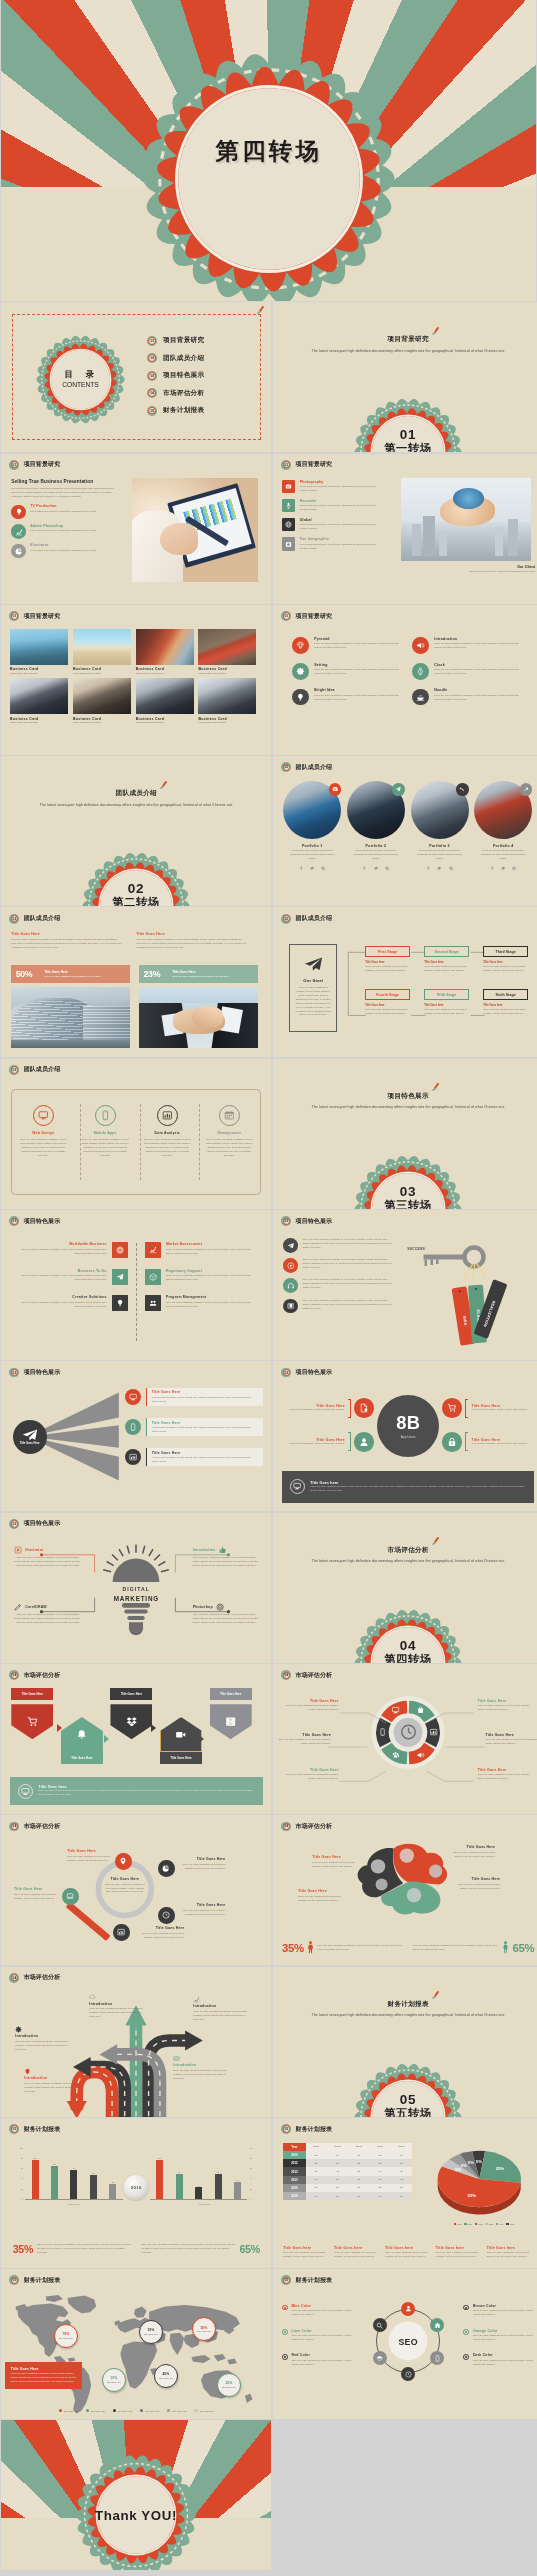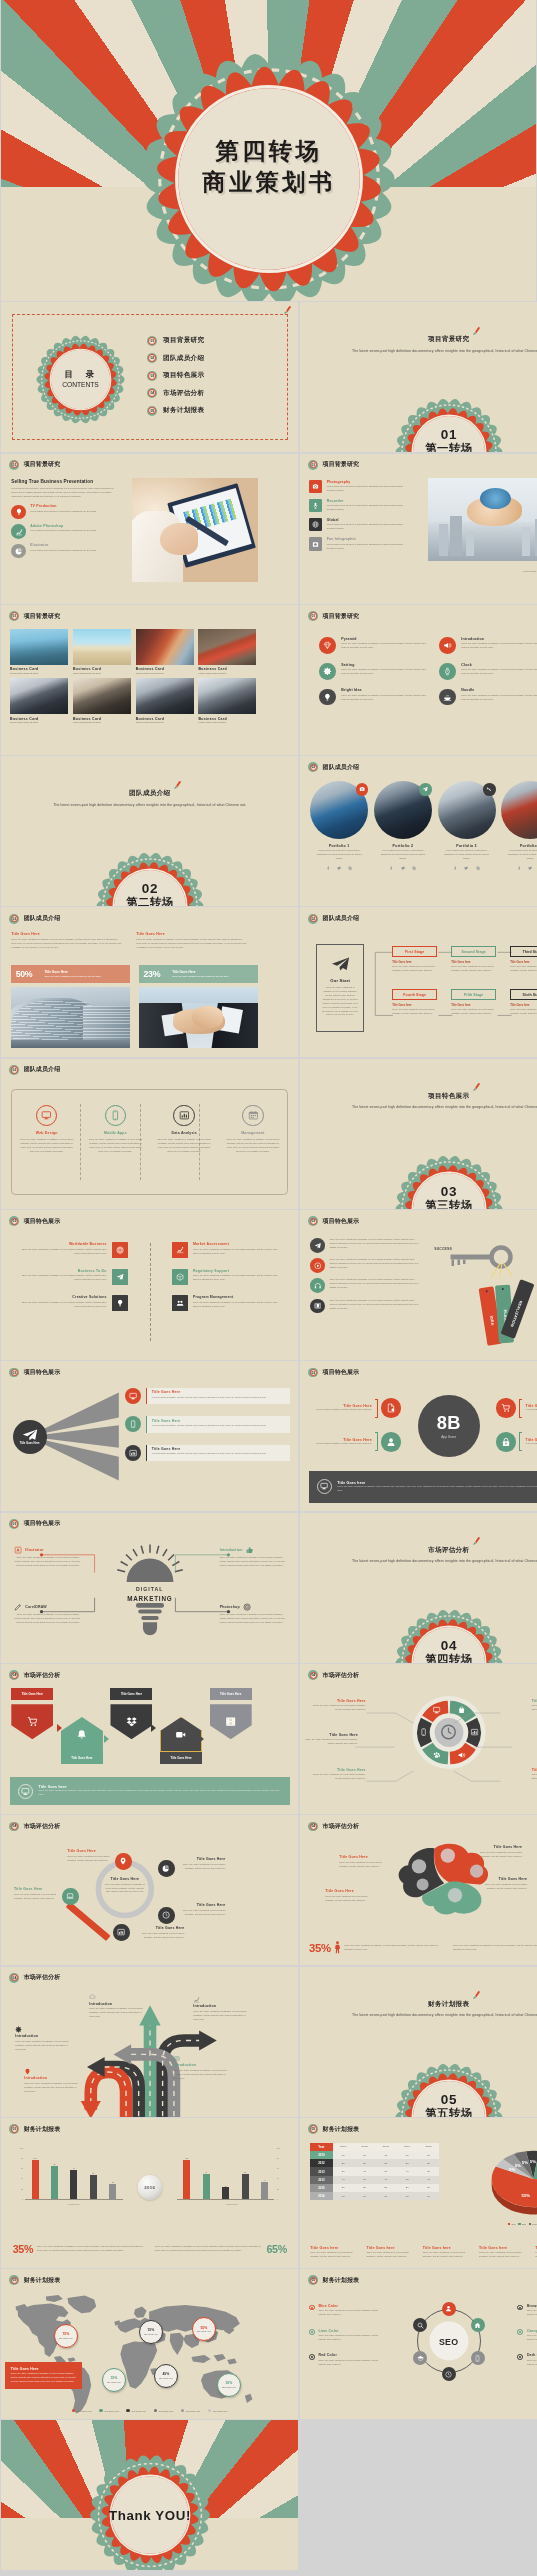--- a/index.html
+++ b/index.html
@@ -1,20 +1,20 @@
 <!DOCTYPE html>
 <html style="font-size:10px"><head>
 <meta charset="utf-8">
 <style>
 html,body{margin:0;padding:0;background:#d3d3d3;}
 body{width:538px;font-family:"Liberation Sans",sans-serif;-webkit-font-smoothing:antialiased;}
 *{box-sizing:border-box;}
 .grid{width:538px;padding:0 1.3px;}
 .row{display:flex;gap:1.9px;margin-bottom:1.3px;}
-.sl{position:relative;width:297px;height:150px;background:#e5dcc5;overflow:hidden;flex:none;}
+.sl{position:relative;width:270px;height:150px;background:#e5dcc5;overflow:hidden;flex:none;}
 .sl.full{width:535px;height:301px;margin-bottom:1.3px;}
 
 .cv-rays{position:absolute;left:-126px;top:-139px;width:790px;height:669px;}
 .cv-base{position:absolute;left:0;right:0;top:187px;bottom:0;background:#e5dcc5;}
 .cv-badge{position:absolute;left:50%;top:179px;transform:translate(-50%,-50%);}
 .cv-txt{position:absolute;left:0;right:0;top:136px;text-align:center;}
 .cv-t1,.cv-t2{font-size:23.4px;font-weight:bold;color:#1e1c1a;letter-spacing:3.2px;line-height:1.33;
   text-shadow:1.9px 1.9px 0 rgba(206,200,184,.9);}
 .cv-sub{font-size:9.5px;color:#37342f;letter-spacing:0.7px;margin-top:3.8px;}
 
@@ -324,21 +324,20 @@
         <svg viewBox="0 0 400 400" width="254" height="254" class="">
           <path d="M398.0,200.0Q398.0,212.0 378.7,221.7Q395.1,235.8 392.2,247.4Q389.4,259.0 368.3,263.8Q380.9,281.4 375.3,292.0Q369.8,302.6 348.1,302.3Q356.1,322.3 348.2,331.3Q340.3,340.3 319.4,334.7Q322.3,356.1 312.5,363.0Q302.6,369.8 283.7,359.4Q281.4,380.9 270.2,385.1Q259.0,389.4 243.1,374.8Q235.8,395.1 223.9,396.6Q212.0,398.0 200.0,380.0Q188.0,398.0 176.1,396.6Q164.2,395.1 156.9,374.8Q141.0,389.4 129.8,385.1Q118.6,380.9 116.3,359.4Q97.4,369.8 87.5,363.0Q77.7,356.1 80.6,334.7Q59.7,340.3 51.8,331.3Q43.9,322.3 51.9,302.3Q30.2,302.6 24.7,292.0Q19.1,281.4 31.7,263.8Q10.6,259.0 7.8,247.4Q4.9,235.8 21.3,221.7Q2.0,212.0 2.0,200.0Q2.0,188.0 21.3,178.3Q4.9,164.2 7.8,152.6Q10.6,141.0 31.7,136.2Q19.1,118.6 24.7,108.0Q30.2,97.4 51.9,97.7Q43.9,77.7 51.8,68.7Q59.7,59.7 80.6,65.3Q77.7,43.9 87.5,37.0Q97.4,30.2 116.3,40.6Q118.6,19.1 129.8,14.9Q141.0,10.6 156.9,25.2Q164.2,4.9 176.1,3.4Q188.0,2.0 200.0,20.0Q212.0,2.0 223.9,3.4Q235.8,4.9 243.1,25.2Q259.0,10.6 270.2,14.9Q281.4,19.1 283.7,40.6Q302.6,30.2 312.5,37.0Q322.3,43.9 319.4,65.3Q340.3,59.7 348.2,68.7Q356.1,77.7 348.1,97.7Q369.8,97.4 375.3,108.0Q380.9,118.6 368.3,136.2Q389.4,141.0 392.2,152.6Q395.1,164.2 378.7,178.3Q398.0,188.0 398.0,200.0Z" fill="#7faa93"></path>
           <circle cx="200" cy="200" r="172" fill="none" stroke="#e8e0cd" stroke-width="5" stroke-dasharray="12 10"></circle>
           <path d="M376.1,217.7Q374.9,230.3 344.6,235.8Q368.8,254.8 364.0,266.6Q359.2,278.3 328.7,275.1Q346.5,300.2 338.6,310.1Q330.7,320.0 302.3,308.3Q312.3,337.4 302.0,344.7Q291.6,352.0 267.6,332.8Q269.1,363.5 257.1,367.5Q245.1,371.6 227.5,346.4Q220.2,376.3 207.6,376.8Q194.9,377.4 185.1,348.3Q169.7,374.9 157.4,371.8Q145.2,368.8 144.0,338.1Q121.7,359.2 110.8,352.9Q99.8,346.5 107.3,316.7Q80.0,330.7 71.3,321.5Q62.6,312.3 78.2,285.8Q48.0,291.6 42.3,280.3Q36.5,269.1 59.0,248.1Q28.4,245.1 26.0,232.7Q23.7,220.2 51.1,206.4Q22.6,194.9 23.9,182.3Q25.1,169.7 55.4,164.2Q31.2,145.2 36.0,133.4Q40.8,121.7 71.3,124.9Q53.5,99.8 61.4,89.9Q69.3,80.0 97.7,91.7Q87.7,62.6 98.0,55.3Q108.4,48.0 132.4,67.2Q130.9,36.5 142.9,32.5Q154.9,28.4 172.5,53.6Q179.8,23.7 192.4,23.2Q205.1,22.6 214.9,51.7Q230.3,25.1 242.6,28.2Q254.8,31.2 256.0,61.9Q278.3,40.8 289.2,47.1Q300.2,53.5 292.7,83.3Q320.0,69.3 328.7,78.5Q337.4,87.7 321.8,114.2Q352.0,108.4 357.7,119.7Q363.5,130.9 341.0,151.9Q371.6,154.9 374.0,167.3Q376.3,179.8 348.9,193.6Q377.4,205.1 376.1,217.7Z" fill="#d9482a"></path>
           <circle cx="200" cy="200" r="142.9" fill="#e9e1cf"></circle>
           <circle cx="200" cy="200" r="145.5" fill="none" stroke="#f3ece0" stroke-width="5"></circle>
         </svg>
       </div>
   <div class="cv-txt">
     <div class="cv-t1">第四转场</div>
-    <div class="cv-t2">商业策划书</div>
   </div>
 </div>
     <div class="row">
 <div class="sl">
   <div class="ct-box"></div>
   <svg class="rib" viewBox="0 0 30 26" width="9.5" height="8.2">
           <path d="M20 0 L26 2 L13 21 L10 15 Z" fill="#d9482a"></path>
           <path d="M9 17 L12.5 22 L2 25 Z" fill="#5f9c7f"></path>
         </svg>
   <div class="ct-badge">

